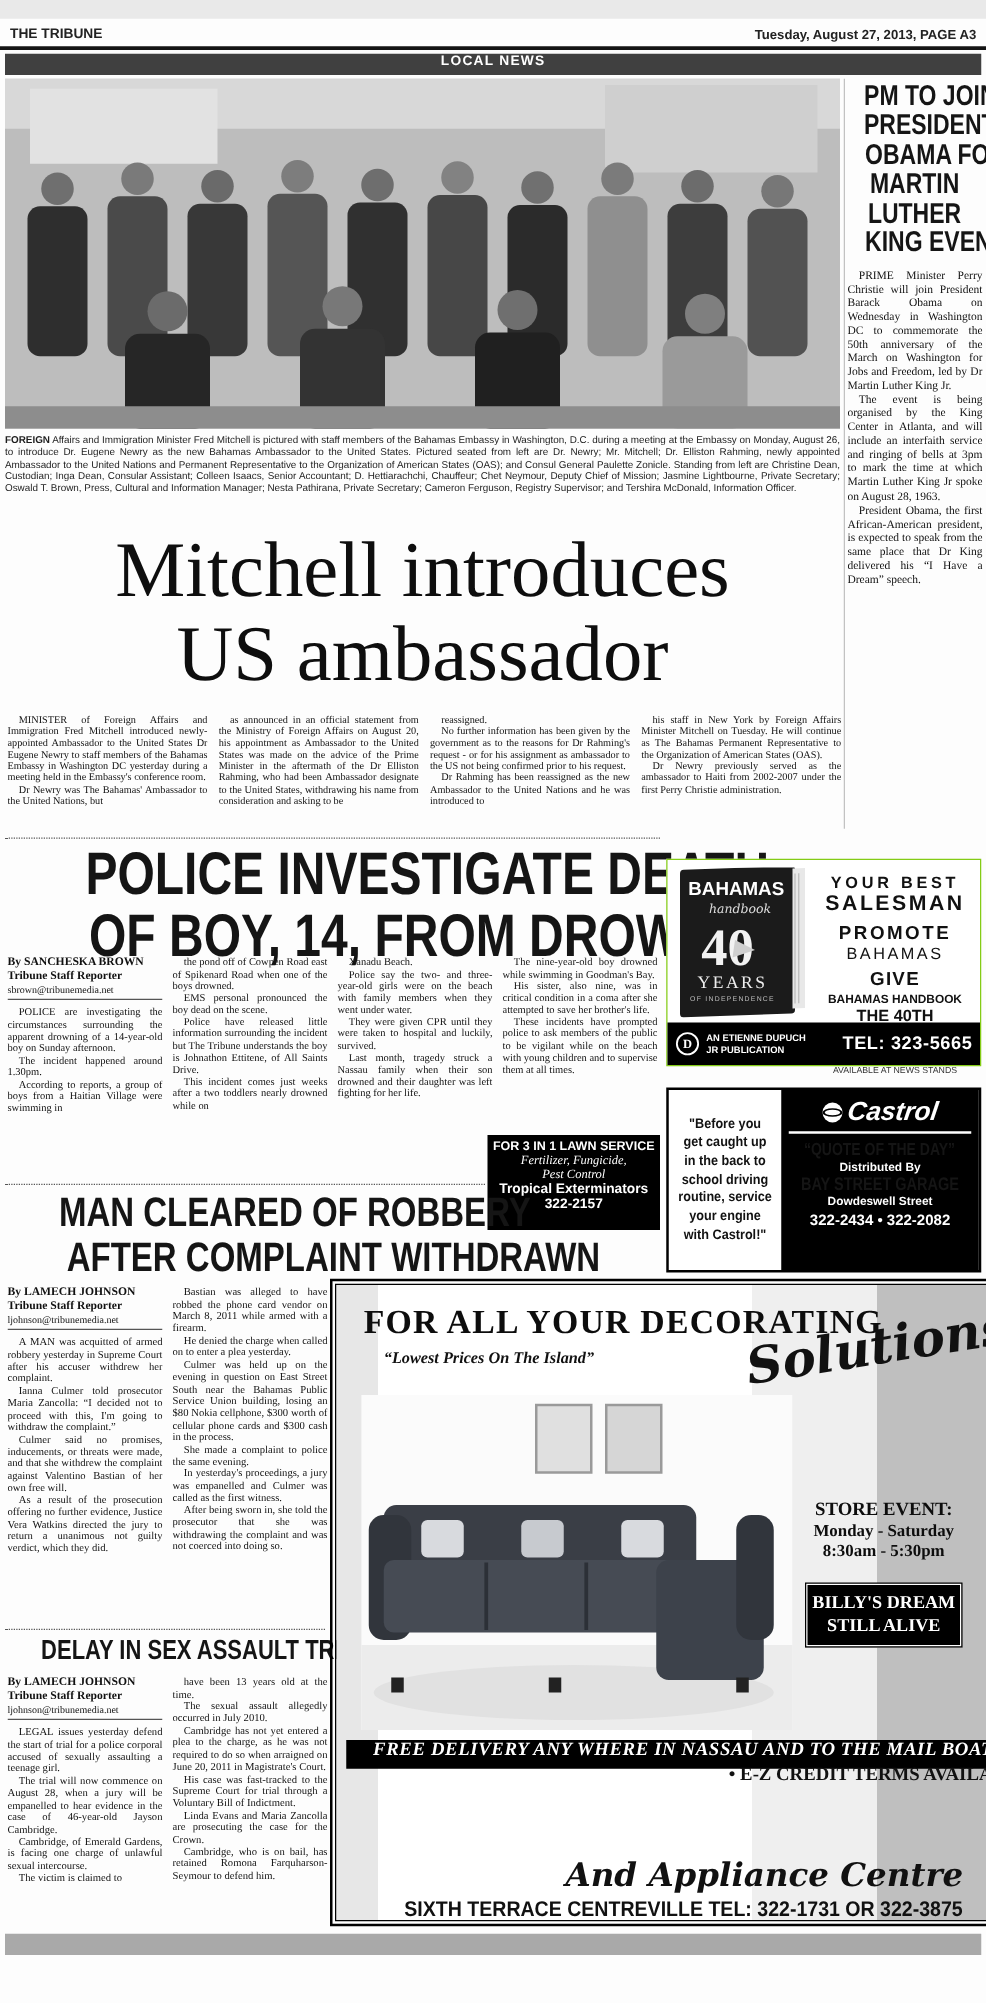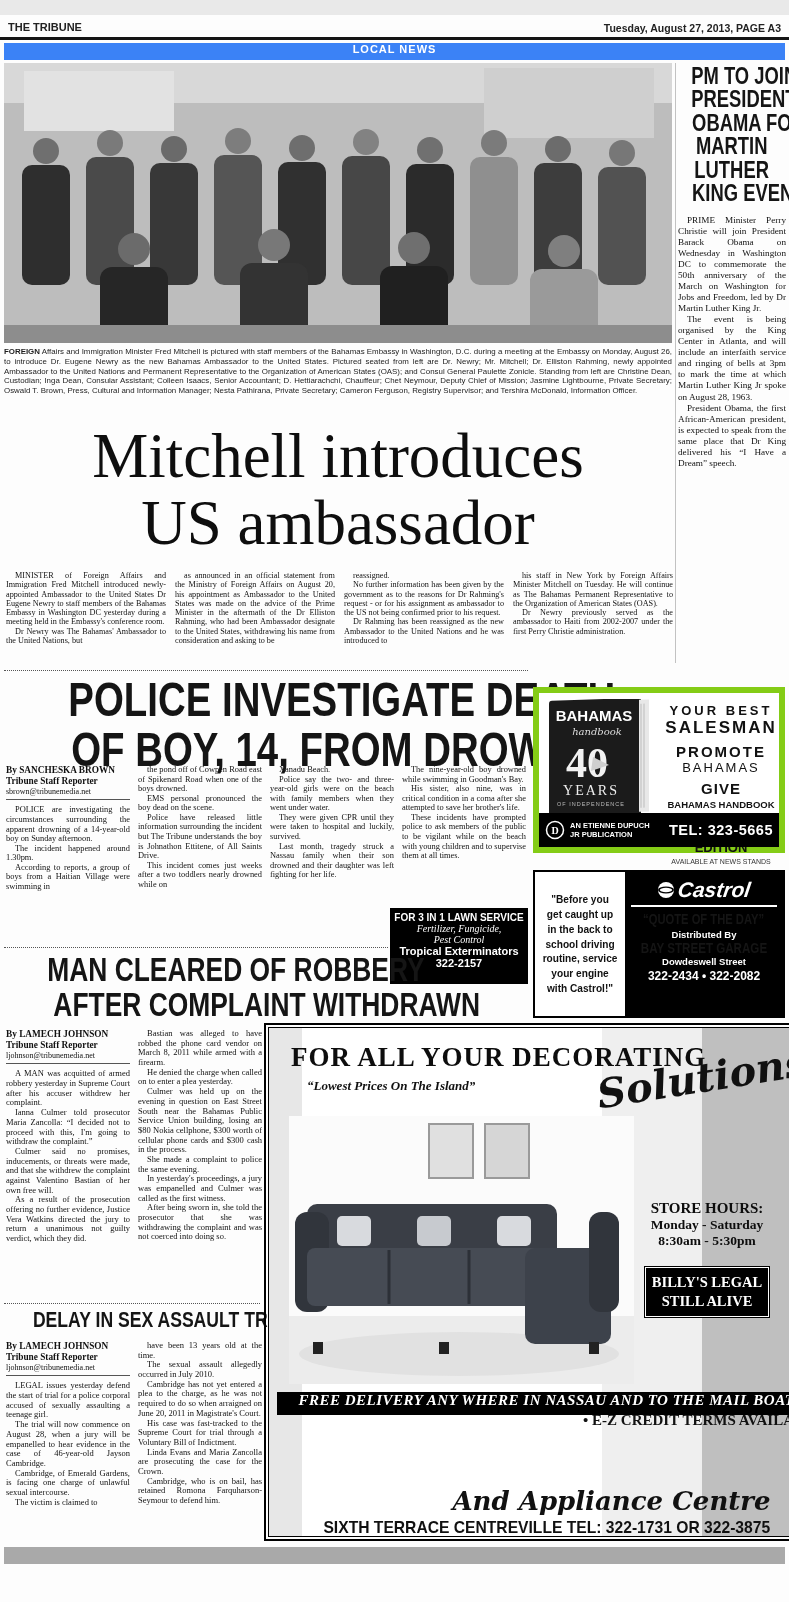--- a/index.html
+++ b/index.html
@@ -6,21 +6,21 @@
   body { background:#e9e9e9; }
   .page { position:relative; width:789px; height:1602px; background:#fdfdfd;
           font-family:"Liberation Serif", serif; color:#111; overflow:hidden;
           margin:15px auto; }
   .abs { position:absolute; }
 
   
   .hdr-left  { left:8px; top:6px; font:bold 11px "Liberation Sans",sans-serif; color:#222; }
   .hdr-right { right:8px; top:7px; font:bold 10.5px "Liberation Sans",sans-serif; color:#222; }
   .hdr-rule  { left:0; top:22px; width:789px; height:3px; background:#141414; }
-  .section-bar { left:4px; top:28px; width:781px; height:17px; background:#3b82f6;
+  .section-bar { left:4px; top:28px; width:781px; height:17px; background:#404040;
                  color:#fff; text-align:center; line-height:17px;
                  font:bold 11px "Liberation Sans",sans-serif; letter-spacing:1px; }
 
   
   .photo { left:4px; top:48px; width:668px; height:280px; background:#b9b9b9; overflow:hidden; }
   .caption { left:4px; top:332px; width:668px; font:7.9px "Liberation Sans",sans-serif;
              line-height:1.24; color:#1d1d1d; text-align:justify; }
   .caption b { font-weight:bold; }
 
   .vrule { left:675px; top:48px; width:1px; height:600px; background:#c2c2c2; }
@@ -60,21 +60,21 @@
   .robbery-headline .hline { font-size:33px; line-height:1.06; }
   .robbery-col { top:1014px; width:124px; height:272px; font-size:8.5px; line-height:1.14; }
 
   
   .assault-headline { left:0; top:1293px; width:262px; }
   .assault-headline .hline { font-size:22px; line-height:1.05; }
   .assault-col { top:1326px; width:124px; height:200px; font-size:8.5px; line-height:1.14; }
 
   
   .handbook-ad { left:533px; top:672px; width:252px; height:166px; background:#fff;
-                 border:6px solid #84cc16; }
+                 border:1px solid #84cc16; }
   .hb-text { position:absolute; left:118px; top:10px; width:128px; text-align:center;
              font-family:"Liberation Sans",sans-serif; color:#111; }
   .hb-l1 { font-weight:bold; font-size:13px; letter-spacing:3px; }
   .hb-l2 { font-weight:bold; font-size:17px; letter-spacing:2px; }
   .hb-l3 { font-weight:bold; font-size:15px; letter-spacing:2px; margin-top:5px; }
   .hb-l4 { font-size:13px; letter-spacing:2px; }
   .hb-l5 { font-weight:bold; font-size:15px; letter-spacing:1px; margin-top:5px; }
   .hb-l6 { font-weight:bold; font-size:9.5px; margin-top:2px; }
   .hb-l7 { font-weight:bold; font-size:13px; }
   .hb-l8 { font-size:7px; margin-top:3px; color:#333; }
@@ -409,27 +409,27 @@
         <line x1="180" y1="134" x2="180" y2="188" stroke="#2c3037" stroke-width="3"></line>
         <rect x="48" y="100" width="34" height="30" rx="5" fill="#d8dade"></rect>
         <rect x="128" y="100" width="34" height="30" rx="5" fill="#c7cacf"></rect>
         <rect x="208" y="100" width="34" height="30" rx="5" fill="#d8dade"></rect>
         <rect x="24" y="226" width="10" height="12" fill="#222"></rect>
         <rect x="300" y="226" width="10" height="12" fill="#222"></rect>
         <rect x="150" y="226" width="10" height="12" fill="#222"></rect>
       </svg>
 
       <div class="furn-hours">
-        <div class="t1">STORE HOURS:</div>
+        <div class="t1">STORE EVENT:</div>
         <div class="t2">Monday - Saturday</div>
         <div class="t3">8:30am - 5:30pm</div>
       </div>
 
       <div class="furn-billys">
-        <div>BILLY'S LEGAL</div>
+        <div>BILLY'S DREAM</div>
         <div>STILL ALIVE</div>
       </div>
 
       <div class="furn-freebar">FREE DELIVERY ANY WHERE IN NASSAU AND TO THE MAIL BOAT</div>
       <div class="furn-credit">• E-Z CREDIT TERMS AVAILABLE</div>
       <div class="furn-brandsub">And Appliance Centre</div>
       <div class="furn-address">
         <span>SIXTH TERRACE CENTREVILLE TEL: 322-1731 OR 322-3875</span>
       </div>
     </div>

